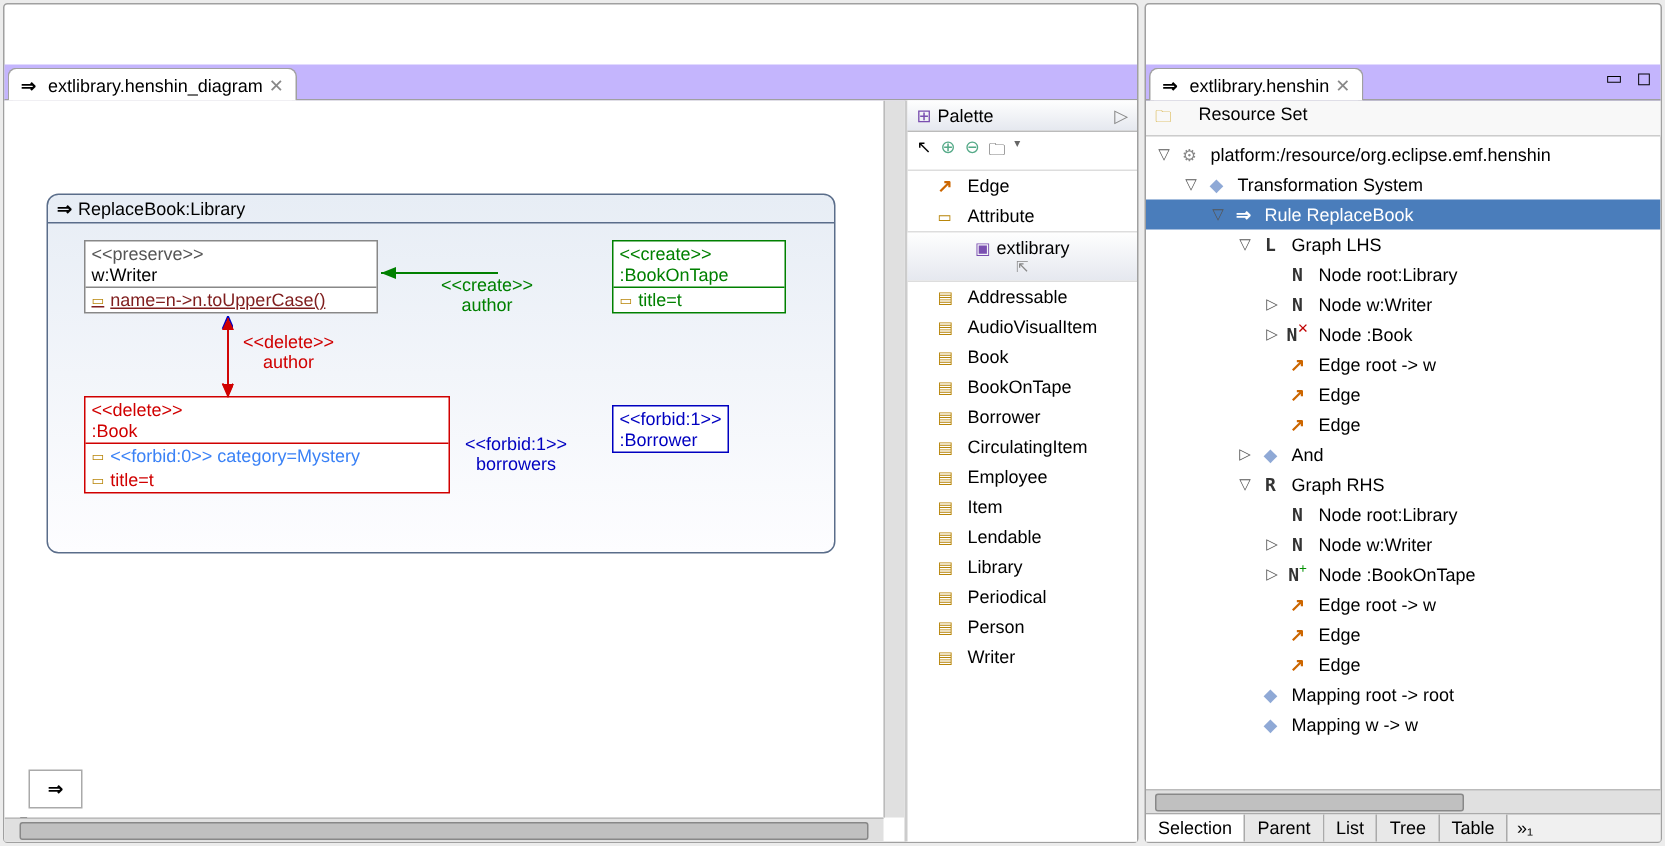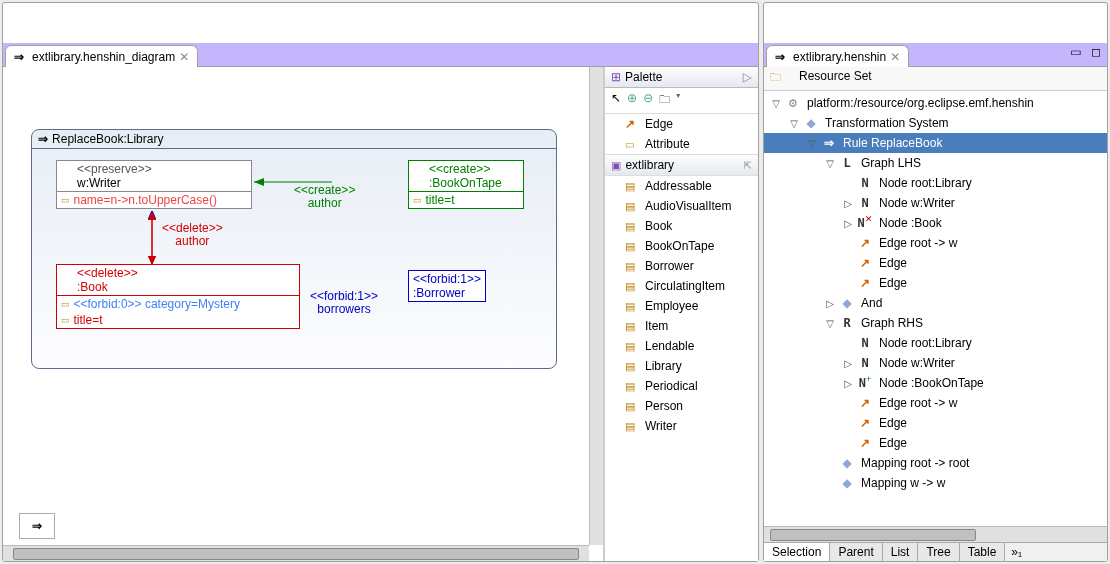--- a/index.html
+++ b/index.html
@@ -19,21 +19,21 @@
 .hscroll { height: 16px; background: #e0e0e0; border-top: 1px solid #bbb; display: flex; align-items: center; }
 .hscroll .thumb { height: 12px; background: #c0c0c0; border: 1px solid #888; border-radius: 2px; margin: 0 10px; flex: 1; }
 .vscroll { width: 14px; background: #e0e0e0; border-left: 1px solid #bbb; }
 
 
 .rule-box { position: absolute; left: 28px; top: 62px; width: 526px; height: 240px; border: 1px solid #5a6d8a; border-radius: 8px; background: linear-gradient(#e7edf5, #fdfdff); }
 .rule-title { display: flex; align-items: center; gap: 4px; padding: 2px 6px; border-bottom: 1px solid #5a6d8a; }
 
 
 .node { position: absolute; background: #fff; border: 1px solid; }
-.node .hdr { padding: 1px 20px; border-bottom: 1px solid; white-space: nowrap; }
+.node .hdr { padding: 1px 4px; border-bottom: 1px solid; white-space: nowrap; }
 .node .row { padding: 1px 4px; white-space: nowrap; display: flex; align-items: center; gap: 4px; }
 .node .row::before { content: "▭"; font-size: 9px; color: #b8860b; }
 .preserve { border-color: #888; color: #555; left: 24px; top: 30px; width: 196px; }
 .preserve .hdr { border-color: #888; }
 .create { border-color: #008000; color: #008000; left: 376px; top: 30px; width: 116px; }
 .create .hdr { border-color: #008000; }
 .delete { border-color: #d00000; color: #d00000; left: 24px; top: 134px; width: 244px; }
 .delete .hdr { border-color: #d00000; }
 .forbid { border-color: #0000c0; color: #0000c0; left: 376px; top: 140px; width: 78px; }
 
@@ -44,21 +44,21 @@
 .edge-blue { color: #0000c0; }
 
 
 .thumb-nav { position: absolute; left: 16px; bottom: 22px; width: 36px; height: 26px; border: 1px solid #aaa; background: #fff; display: flex; align-items: center; justify-content: center; }
 
 
 .palette { width: 154px; border-left: 1px solid #ccc; background: #fff; display: flex; flex-direction: column; }
 .pal-hdr { display: flex; align-items: center; justify-content: space-between; padding: 3px 6px; background: linear-gradient(#fefefe,#e5e8ef); border-bottom: 1px solid #bbb; }
 .pal-tools { display: flex; gap: 6px; padding: 3px 6px; border-bottom: 1px solid #ddd; }
 .pal-item { display: flex; align-items: center; gap: 6px; padding: 3px 8px 3px 20px; cursor: pointer; }
-.pal-section { display: flex; align-items: center; justify-content: space-between; padding: 3px 6px; background: linear-gradient(#fefefe,#e5e8ef); border-top: 1px solid #ddd; border-bottom: 1px solid #ddd; }
+.pal-section { display: flex; align-items: center; justify-content: space-between; padding: 3px 6px; background: linear-gradient(#fefefe,#e5e8ef); border-top: 1px solid #ddd; border-bottom: 1px solid #ddd; flex-direction: column; }
 .pal-ico { width: 14px; height: 14px; display: inline-block; }
 
 
 .rs-hdr { padding: 2px 6px; border-bottom: 1px solid #ccc; display: flex; gap: 18px; background: #f8f8f8; }
 .tree { flex: 1; overflow: auto; padding: 2px 0; position: relative; }
 .trow { display: flex; align-items: center; height: 20px; white-space: nowrap; gap: 2px; }
 .trow .tw { width: 12px; text-align: center; color: #555; font-size: 10px; cursor: pointer; }
 .trow .sp { display: inline-block; }
 .trow .lbl { padding: 1px 3px; }
 .trow.sel { background: #4a7dbb; color: #fff; }
@@ -111,21 +111,21 @@
             <div class="rule-title">
               <span class="i-arrow"></span>
               <span>ReplaceBook:Library</span>
             </div>
 
             <div class="node preserve">
               <div class="hdr">
                 <div>&lt;&lt;preserve&gt;&gt;</div>
                 <div style="color:#000;">w:Writer</div>
               </div>
-              <div class="row" style="color:#ef4444;">
+              <div class="row" style="color:#7f1d1d;text-decoration:underline;">
                   <span>name=n-&gt;n.toUpperCase()</span>
                 </div>
             </div>
 
             <div class="node create">
               <div class="hdr">
                 <div>&lt;&lt;create&gt;&gt;</div>
                 <div>:BookOnTape</div>
               </div>
               <div class="row">

